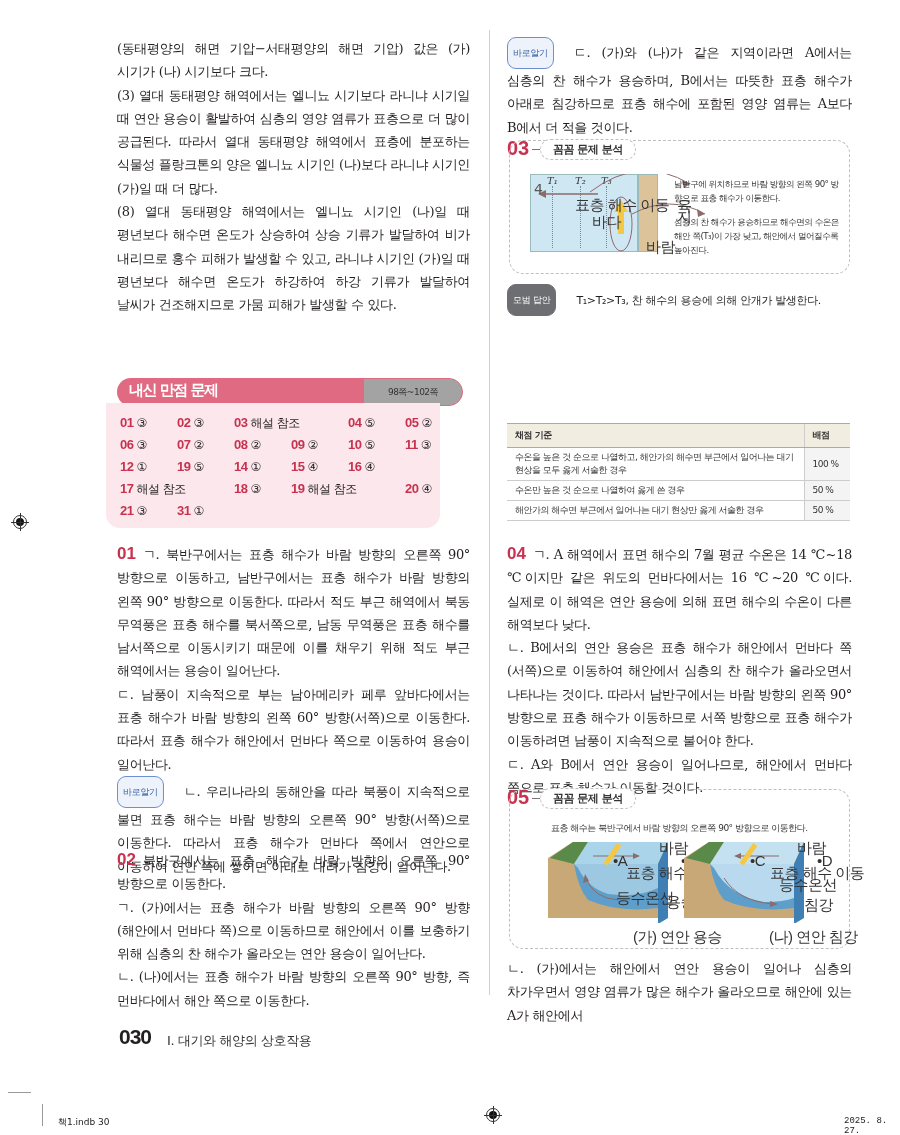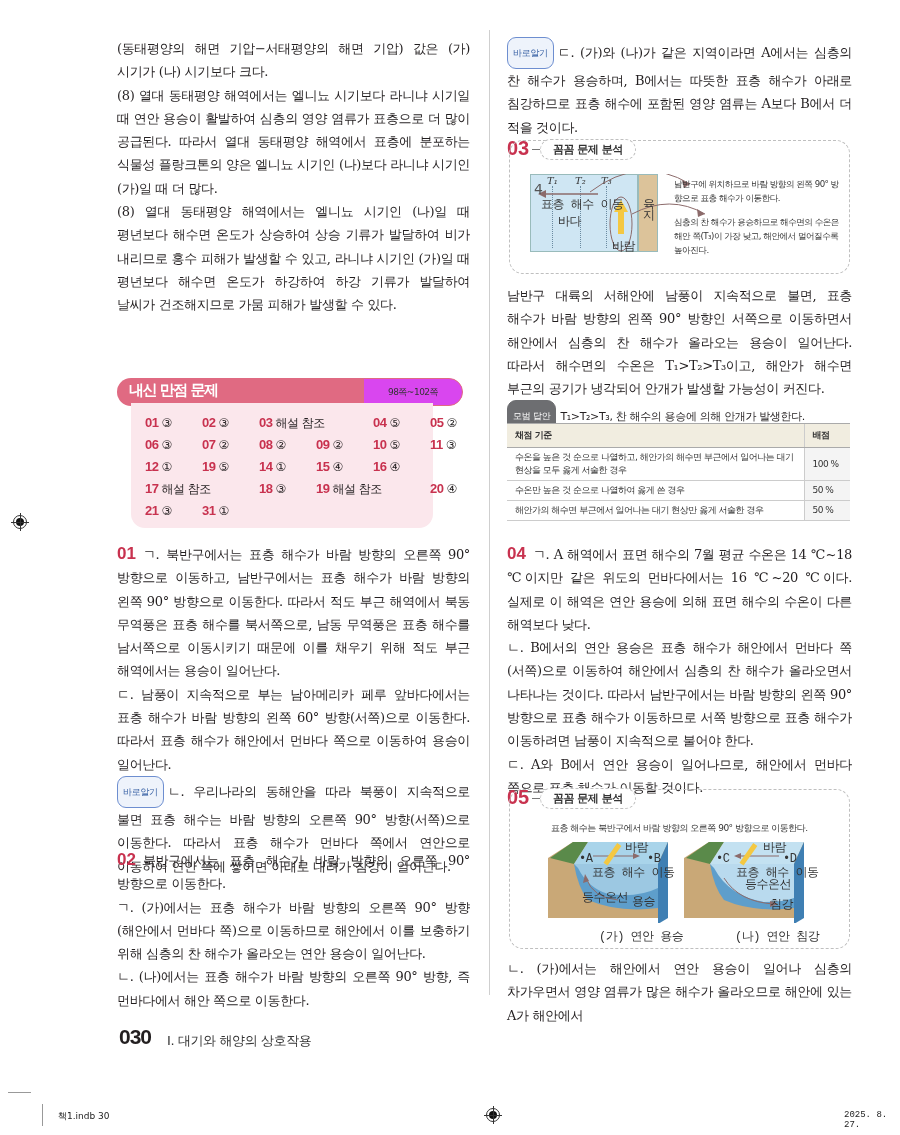--- a/index.html
+++ b/index.html
@@ -4,67 +4,67 @@
 <style>
   * { box-sizing: border-box; margin: 0; padding: 0; }
   html, body { width: 900px; height: 1135px; background: #ffffff; overflow: hidden; }
   body { position: relative; font-family: "DejaVu Serif", "Liberation Serif", serif; color: #231f20; }
   .col { position: absolute; }
   .left { left: 117px; width: 353px; }
   .right { left: 507px; width: 345px; }
   .divider { position: absolute; left: 489px; top: 30px; width: 1px; height: 965px; background: #cfcfcf; }
   .p { font-size: 13px; line-height: 23.3px; text-align: justify; letter-spacing: -0.35px; word-break: keep-all; }
   .p .q { font-family: "Liberation Sans", sans-serif; font-weight: bold; color: #c8324f; font-size: 17px; margin-right: 7px; letter-spacing: 0; }
-  .badge { display: inline-block; font-family: "DejaVu Sans", sans-serif; font-size: 9px; color: #2f5aa0; border: 1px solid #6d8ed0; border-radius: 9px; padding: 8px 5px; line-height: 14px; background: #eef3fb; margin-right: 4px; vertical-align: 1px; letter-spacing: -0.3px; }
+  .badge { display: inline-block; font-family: "DejaVu Sans", sans-serif; font-size: 9px; color: #2f5aa0; border: 1px solid #6d8ed0; border-radius: 9px; padding: 8px 5px; line-height: 14px; background: #eef3fb; margin-right: 20px; vertical-align: 1px; letter-spacing: -0.3px; }
   .badge.dark { color: #fff; background: #6d6e71; border-color: #6d6e71; }
   .sans { font-family: "DejaVu Sans", sans-serif; }
 
   
   .abox { position: absolute; border: 1px dashed #bfbfbf; border-radius: 14px; }
   .aqnum { position: absolute; font-family: "Liberation Sans", sans-serif; font-weight: bold; font-size: 20px; color: #c8324f; }
   .atag { position: absolute; font-family: "DejaVu Sans", sans-serif; font-size: 11px; font-weight: bold; color: #333; background: #fff; border: 1px dashed #bfbfbf; border-radius: 12px; padding: 2px 12px; letter-spacing: -0.5px; }
   .atag-line { position: absolute; height: 1px; background: #777; width: 8px; }
 
   
   .sea { position: absolute; background: #cfe6f3; border: 1px solid #9bb; }
   .land { position: absolute; background: #dcc39a; border: 1px solid #9bb; }
   .dotline { position: absolute; width: 0; border-left: 1px dotted #6a8aa0; }
-  .dlabel { position: absolute; font-family: Liberation Mono, monospace; font-size: 12px; color: #333; letter-spacing: -0.5px; }
+  .dlabel { position: absolute; font-family: Liberation Sans, sans-serif; font-size: 15px; color: #333; letter-spacing: -0.5px; margin-left: 34px; }
   .tlabel { position: absolute; font-family: "DejaVu Serif", serif; font-style: italic; font-size: 10px; color: #333; }
   .note { position: absolute; font-family: "DejaVu Sans", sans-serif; font-size: 8.6px; line-height: 14px; color: #333; letter-spacing: -0.5px; }
 
   
   .ans-head { position: absolute; left: 117px; top: 378px; width: 346px; height: 28px; }
   .ans-head .pink { position: absolute; left: 0; top: 0; width: 260px; height: 28px; background: #e06a82; border-radius: 14px 0 0 14px; }
   .ans-head .title { position: absolute; left: 12px; top: 3px; font-family: "DejaVu Sans", sans-serif; font-weight: bold; font-size: 15px; color: #fff; letter-spacing: -1.5px; }
-  .ans-head .range { position: absolute; right: 0; top: 0; width: 100px; height: 28px; border: 1px solid #e06a82; border-radius: 0 14px 14px 0; background: #d946ef; font-family: "DejaVu Sans", sans-serif; font-size: 9px; color: #333; text-align: center; line-height: 26px; letter-spacing: -0.5px; }
-  .ans-body { position: absolute; left: 131px; top: 403px; width: 302px; height: 125px; background: #fbe7ec; border-radius: 0 0 14px 14px; }
+  .ans-head .range { position: absolute; right: 0; top: 0; width: 100px; height: 28px; border: 1px solid #e06a82; border-radius: 0 14px 14px 0; background: #a3a3a3; font-family: "DejaVu Sans", sans-serif; font-size: 9px; color: #333; text-align: center; line-height: 26px; letter-spacing: -0.5px; }
+  .ans-body { position: absolute; left: 106px; top: 403px; width: 334px; height: 125px; background: #fbe7ec; border-radius: 0 0 14px 14px; }
   .acell { position: absolute; font-family: "DejaVu Sans", sans-serif; font-size: 12px; color: #231f20; white-space: nowrap; letter-spacing: -0.5px; }
   .acell b { font-family: "Liberation Sans", sans-serif; color: #c8324f; font-size: 13px; margin-right: 3px; }
 
   
   table.score { position: absolute; left: 507px; top: 423px; width: 343px; border-collapse: collapse; font-family: "DejaVu Sans", sans-serif; font-size: 9px; color: #333; letter-spacing: -0.5px; }
   table.score th { background: #f1ede0; text-align: left; padding: 5px 8px; font-weight: bold; border-bottom: 1px solid #aaa; border-top: 1px solid #aaa; }
   table.score td { padding: 3px 8px; border-bottom: 1px solid #ccc; line-height: 13px; }
   table.score th.pt, table.score td.pt { width: 46px; border-left: 1px solid #ccc; background: #f4f4f4; }
   table.score th.pt { background: #f1ede0; }
   .footer-num { position: absolute; left: 119px; top: 1025px; font-family: "Liberation Sans", sans-serif; font-weight: bold; font-size: 21px; color: #231f20; letter-spacing: -1px; }
   .footer-txt { position: absolute; left: 167px; top: 1032px; font-family: "DejaVu Sans", sans-serif; font-size: 13px; color: #333; letter-spacing: -0.4px; }
-  .slug { position: absolute; font-family: "DejaVu Sans", sans-serif; font-size: 9px; color: #222; }
+  .slug { position: absolute; font-family: "DejaVu Sans", sans-serif; font-size: 9px; color: #222; margin-top: 6px; }
   .regmark { position: absolute; width: 14px; height: 14px; border-radius: 50%; border: 1px solid #333; }
   .regmark::before { content: ""; position: absolute; left: 2px; top: 2px; width: 8px; height: 8px; border-radius: 50%; background: #111; }
   .regmark::after { content: ""; position: absolute; left: -3px; top: 6px; width: 18px; height: 1px; background: #333; }
   .regv { position: absolute; left: 6px; top: -3px; width: 1px; height: 18px; background: #333; }
 </style>
 </head>
 <body>
 
 <div class="col left" style="top:37px;">
   <p class="p">(동태평양의 해면 기압−서태평양의 해면 기압) 값은 (가) 시기가 (나) 시기보다 크다.</p>
-  <p class="p">(8) 열대 동태평양 해역에서는 엘니뇨 시기보다 라니냐 시기일 때 연안 용승이 활발하여 심층의 영양 염류가 표층으로 더 많이 공급된다. 따라서 열대 동태평양 해역에서 표층에 분포하는 식물성 플랑크톤의 양은 엘니뇨 시기인 (나)보다 라니냐 시기인 (가)일 때 더 많다.</p>
+  <p class="p">(3) 열대 동태평양 해역에서는 엘니뇨 시기보다 라니냐 시기일 때 연안 용승이 활발하여 심층의 영양 염류가 표층으로 더 많이 공급된다. 따라서 열대 동태평양 해역에서 표층에 분포하는 식물성 플랑크톤의 양은 엘니뇨 시기인 (나)보다 라니냐 시기인 (가)일 때 더 많다.</p>
   <p class="p">(8) 열대 동태평양 해역에서는 엘니뇨 시기인 (나)일 때 평년보다 해수면 온도가 상승하여 상승 기류가 발달하여 비가 내리므로 홍수 피해가 발생할 수 있고, 라니냐 시기인 (가)일 때 평년보다 해수면 온도가 하강하여 하강 기류가 발달하여 날씨가 건조해지므로 가뭄 피해가 발생할 수 있다.</p>
 </div>
 
 <div class="ans-head">
   <div class="pink"></div>
   <span class="title">내신 만점 문제</span>
   <span class="range">98쪽~102쪽</span>
 </div>
 <div class="ans-body">
 
@@ -142,21 +142,20 @@
   </svg>
   <span class="dlabel" style="left:541px;top:196px;">표층 해수 이동</span>
   <span class="dlabel" style="left:558px;top:213px;">바다</span>
   <span class="dlabel" style="left:643px;top:200px;width:10px;line-height:11px;white-space:normal;">육지</span>
   <span class="dlabel" style="left:612px;top:238px;">바람</span>
   <span class="note" style="left:674px;top:177px;width:166px;">남반구에 위치하므로 바람 방향의 왼쪽 90° 방향으로 표층 해수가 이동한다.</span>
   <span class="note" style="left:674px;top:215px;width:166px;">심층의 찬 해수가 용승하므로 해수면의 수온은 해안 쪽(T₃)이 가장 낮고, 해안에서 멀어질수록 높아진다.</span>
 </div>
 
 <div class="col right" style="top:284px;">
-  <p class="p">남반구 대륙의 서해안에 남풍이 지속적으로 불면, 표층 해수가 바람 방향의 왼쪽 90° 방향인 서쪽으로 이동하면서 해안에서 심층의 찬 해수가 올라오는 용승이 일어난다. 따라서 해수면의 수온은 T₁&gt;T₂&gt;T₃이고, 해안가 해수면 부근의 공기가 냉각되어 안개가 발생할 가능성이 커진다.</p>
   <p class="p sans" style="font-size:11px;"><span class="badge dark">모범 답안</span><span>T₁&gt;T₂&gt;T₃, 찬 해수의 용승에 의해 안개가 발생한다.</span></p>
 </div>
 
 <table class="score">
   <tbody>
       <tr>
     <th>채점 기준</th>
     <th class="pt">배점</th>
   </tr>
   <tr>

